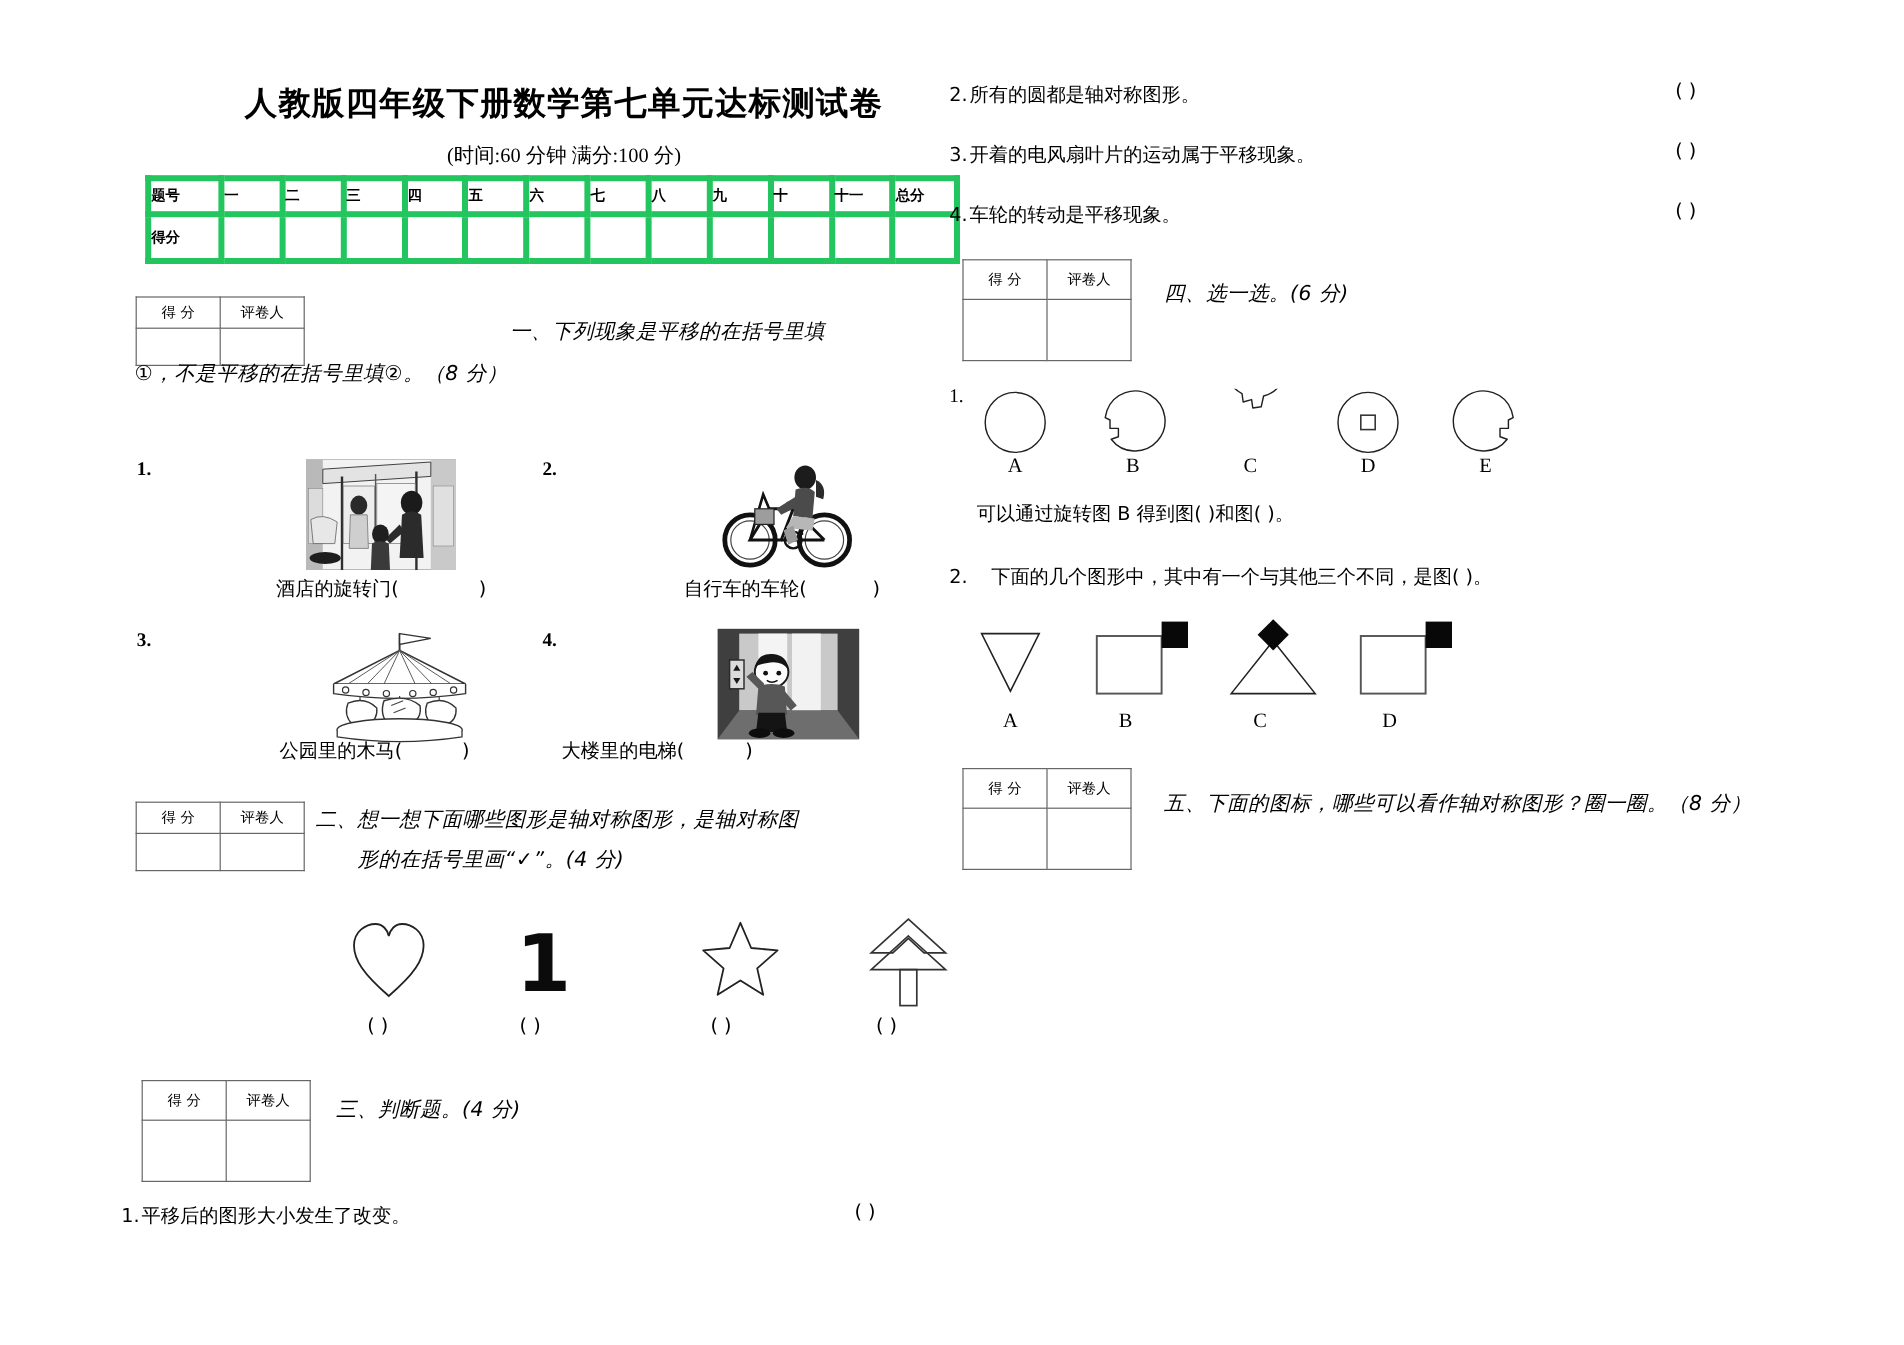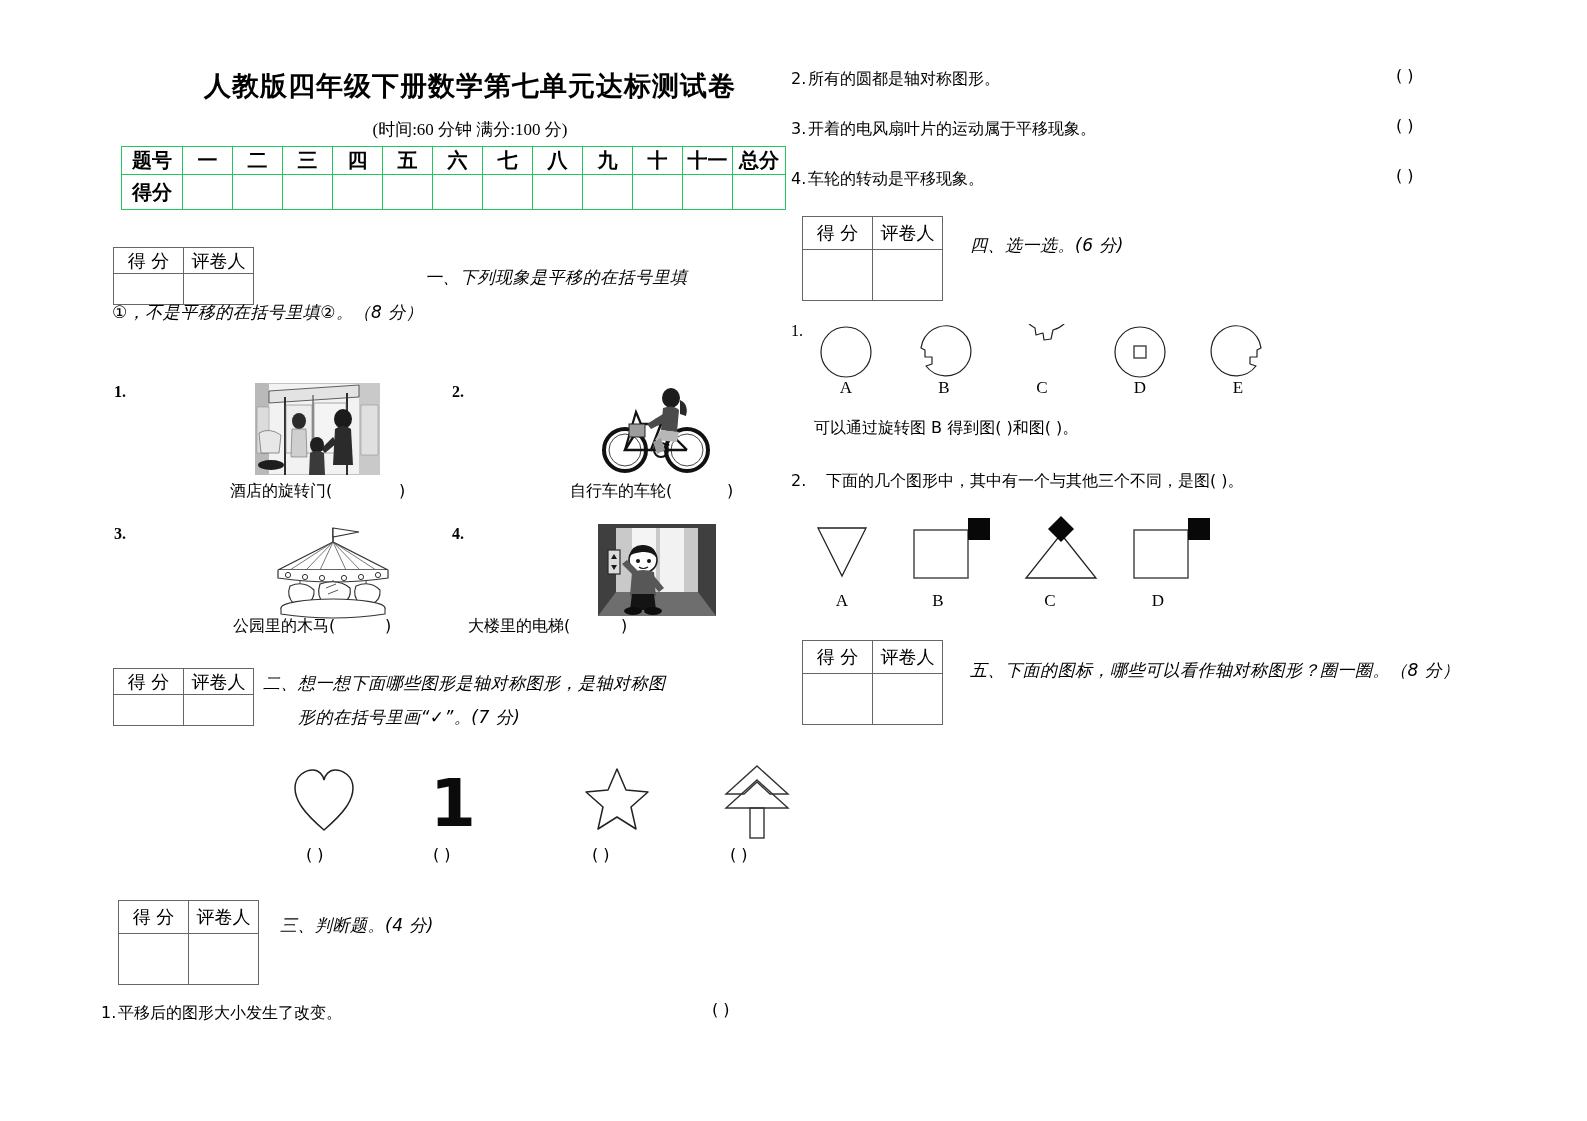--- a/index.html
+++ b/index.html
@@ -61,45 +61,44 @@
 
   
   .score-table {
     position: absolute;
     left: 21px;
     top: 146px;
     border-collapse: collapse;
     table-layout: fixed;
   }
   .score-table td {
-    border: 1px solid #22c55e;
+    border: 5px solid #22c55e;
     height: 25px;
-    text-align: center;
     vertical-align: middle;
-    font-size: 20px;
+    font-size: 12px;
     font-weight: bold;
     font-family: "DejaVu Sans", "Liberation Sans", sans-serif;
     padding: 0;
   }
   .score-table td.lbl { width: 60px; }
   .score-table td.num { width: 49px; }
   .score-table td.tot { width: 52px; margin-left: 40px; }
 
   
   .grade-box {
     position: absolute;
     border-collapse: collapse;
     table-layout: fixed;
   }
   .grade-box td {
     border: 1px solid #666;
     width: 69px;
     text-align: center;
     vertical-align: middle;
-    font-size: 18px;
+    font-size: 12px;
     font-family: "DejaVu Sans", "Liberation Sans", sans-serif;
     padding: 0;
   }
   .grade-box td.head { height: 25px; }
   .grade-box td.blank { height: 30px; }
 
   
   .sec-head {
     position: absolute;
     font-family: "DejaVu Sans", "Liberation Sans", sans-serif;
@@ -323,21 +322,21 @@
         <td class="head">评卷人</td>
       </tr>
       <tr>
         <td class="blank"></td>
         <td class="blank"></td>
       </tr>
     </tbody>
       </table>
 
     <div class="sec-head" style="left:163px; top:668px;">二、想一想下面哪些图形是轴对称图形，是轴对称图</div>
-    <div class="sec-head" style="left:198px; top:702px;">形的在括号里画“✓”。(7 分)</div>
+    <div class="sec-head" style="left:198px; top:702px;">形的在括号里画“✓”。(4 分)</div>
 
     <div class="pic" style="left:193px; top:768px;">
       <svg width="62" height="64" viewBox="0 0 62 64">
         <path d="M31 62 C10 44 2 32 2 20 C2 8 12 2 20 2 C26 2 30 7 31 12 C32 7 36 2 42 2 C50 2 60 8 60 20 C60 32 52 44 31 62 Z" fill="none" stroke="#222" stroke-width="1.5"></path>
       </svg>
     </div>
     <div class="pic" style="left:330px; top:768px;">
       <svg width="46" height="64" viewBox="0 0 46 64">
         <text x="23" y="58" font-family="DejaVu Sans, sans-serif" font-size="66" font-weight="bold" text-anchor="middle" fill="#0b0b0b">1</text>
       </svg>

